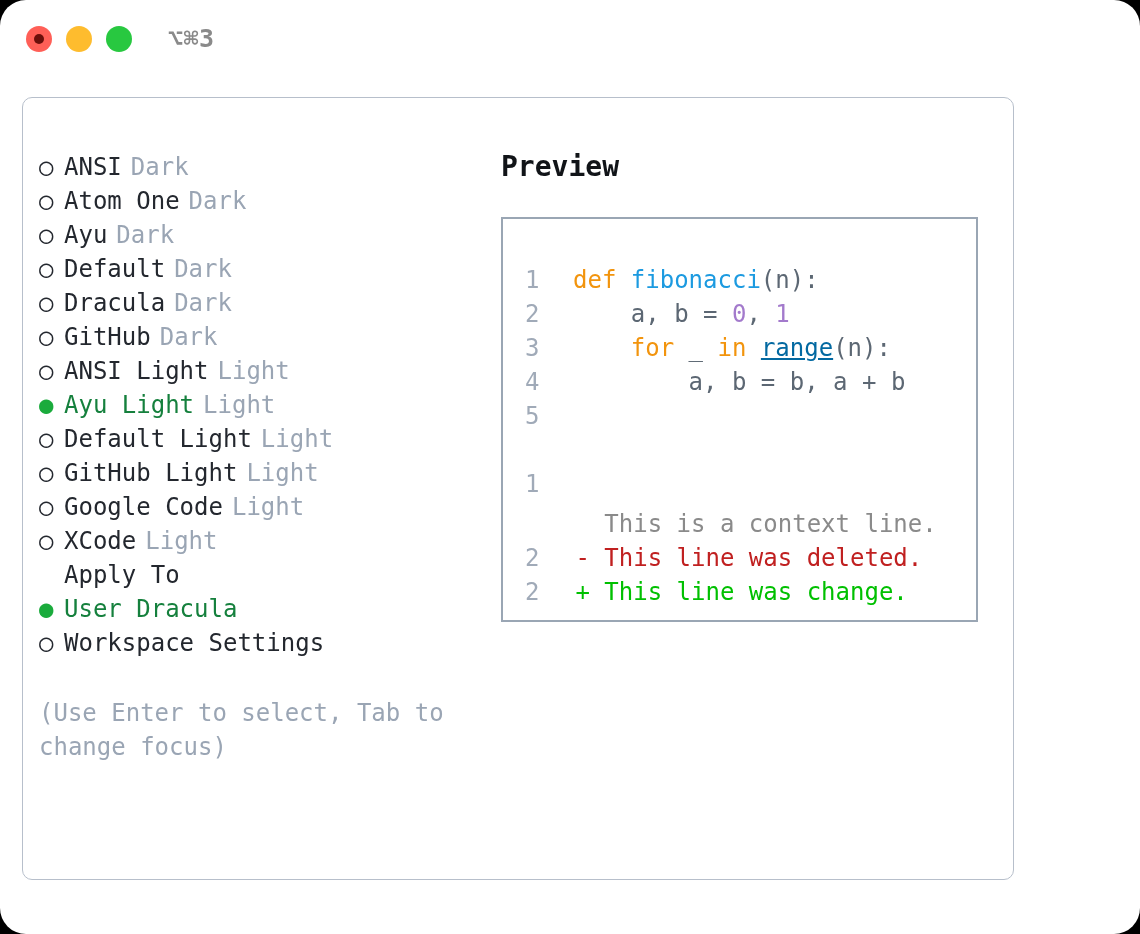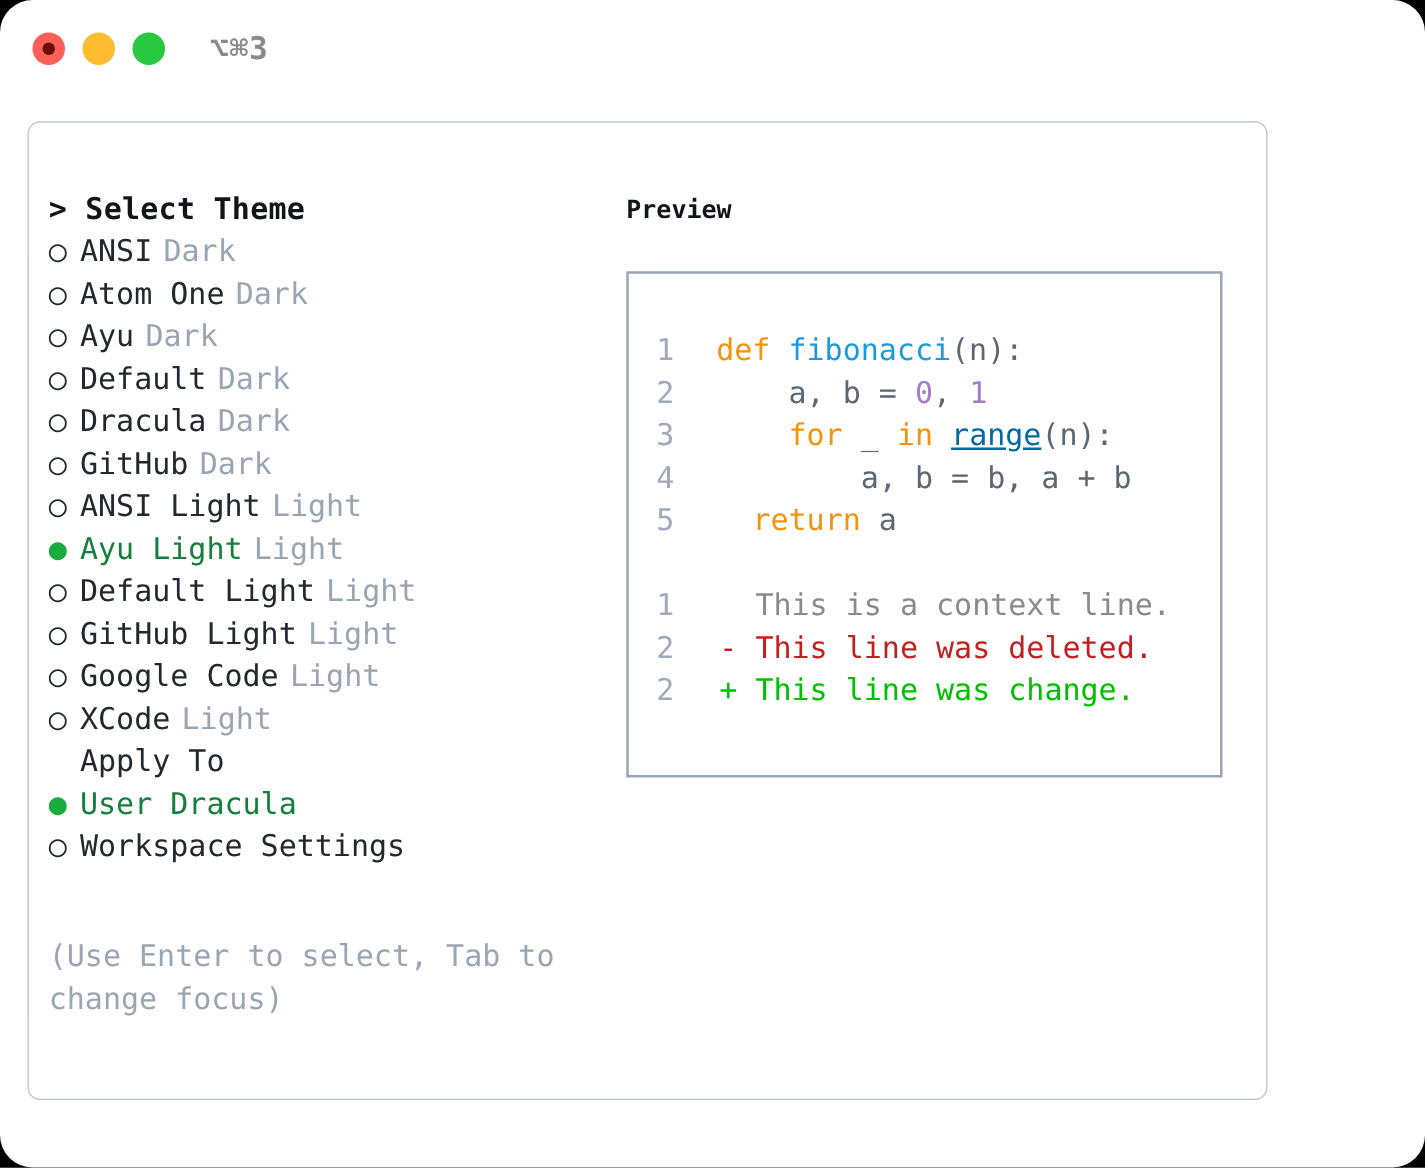--- a/index.html
+++ b/index.html
@@ -112,36 +112,36 @@
   }
 
   #apply-block { }
   #apply-header {
     padding-left: 25px;
     font-weight: 400;
     color: #23272e;
   }
 
   #hint {
-    margin-top: 54px;
+    margin-top: 36px;
     font-size: 24px;
     line-height: 34px;
     color: #9aa5b4;
     width: 410px;
   }
 
   
   #right-col {
     position: absolute;
     left: 478px;
     top: 52px;
     width: 500px;
   }
   #preview-header {
-    font-size: 20px;
+    font-size: 28px;
     line-height: 34px;
     font-weight: 700;
     color: #111418;
     white-space: pre;
   }
 
   #preview-box {
     margin-top: 33px;
     width: 477px;
     height: 405px;
@@ -166,41 +166,40 @@
   .code-text { color: #5c6773; margin-left: 12px; }
 
   .tok-kw   { color: #f2940d; }
   .tok-fn   { color: #1c9ae0; }
   .tok-num  { color: #a37acc; }
   .tok-call { color: #0369a1; text-decoration: underline; }
   .tok-plain{ color: #5c6773; }
 
   .code-gap { height: 34px; }
 
-  .diff-ctx { color: #8a8a8a; }
+  .diff-ctx { color: #8a8a8a; margin-top: 40px; }
   .diff-del { color: #c02020; }
   .diff-add { color: #00c000; }
 </style>
 </head>
 <body>
 
 <div id="window">
 
   <div id="titlebar">
     <div class="dot red"></div>
     <div class="dot yellow"></div>
     <div class="dot green"></div>
     <div id="window-shortcut">⌥⌘3</div>
   </div>
 
   <div id="panel">
 
     <div id="left-col">
 
-      <div class="tui-line" id="theme-header">&gt; Select Theme</div>
 
       <div id="theme-list">
           <div class="opt-row"><span class="marker">○</span><span class="opt-name">ANSI</span><span class="opt-tag">Dark</span></div>
           <div class="opt-row"><span class="marker">○</span><span class="opt-name">Atom One</span><span class="opt-tag">Dark</span></div>
           <div class="opt-row"><span class="marker">○</span><span class="opt-name">Ayu</span><span class="opt-tag">Dark</span></div>
           <div class="opt-row"><span class="marker">○</span><span class="opt-name">Default</span><span class="opt-tag">Dark</span></div>
           <div class="opt-row"><span class="marker">○</span><span class="opt-name">Dracula</span><span class="opt-tag">Dark</span></div>
           <div class="opt-row"><span class="marker">○</span><span class="opt-name">GitHub</span><span class="opt-tag">Dark</span></div>
           <div class="opt-row"><span class="marker">○</span><span class="opt-name">ANSI Light</span><span class="opt-tag">Light</span></div>
           <div class="opt-row"><span class="marker on">●</span><span class="opt-name sel">Ayu Light</span><span class="opt-tag">Light</span></div>
@@ -223,21 +222,21 @@
 
     <div id="right-col">
       <div id="preview-header">Preview</div>
 
       <div id="preview-box">
         <div id="code-block">
             <div class="code-line"><span class="ln">1</span><span class="code-text"><span class="tok-kw">def </span><span class="tok-fn">fibonacci</span><span class="tok-plain">(n):</span></span></div>
             <div class="code-line"><span class="ln">2</span><span class="code-text"><span class="tok-plain">    a, b = </span><span class="tok-num">0</span><span class="tok-plain">, </span><span class="tok-num">1</span></span></div>
             <div class="code-line"><span class="ln">3</span><span class="code-text"><span class="tok-plain">    </span><span class="tok-kw">for</span><span class="tok-plain"> _ </span><span class="tok-kw">in</span><span class="tok-plain"> </span><span class="tok-call">range</span><span class="tok-plain">(n):</span></span></div>
             <div class="code-line"><span class="ln">4</span><span class="code-text"><span class="tok-plain">        a, b = b, a + b</span></span></div>
-            <div class="code-line"><span class="ln">5</span><span class="code-text"><span class="tok-plain">  </span><span class="tok-kw">return</span><span class="tok-plain"> a</span></span></div>
+            <div class="code-line"><span class="ln">5</span></div>
           </div>
         <div class="code-gap"></div>
         <div id="diff-block">
             <div class="code-line"><span class="ln">1</span><span class="diff-ctx">   This is a context line.</span></div>
             <div class="code-line"><span class="ln">2</span><span class="diff-del"> - This line was deleted.</span></div>
             <div class="code-line"><span class="ln">2</span><span class="diff-add"> + This line was change.</span></div>
           </div>
       </div>
     </div>
 

